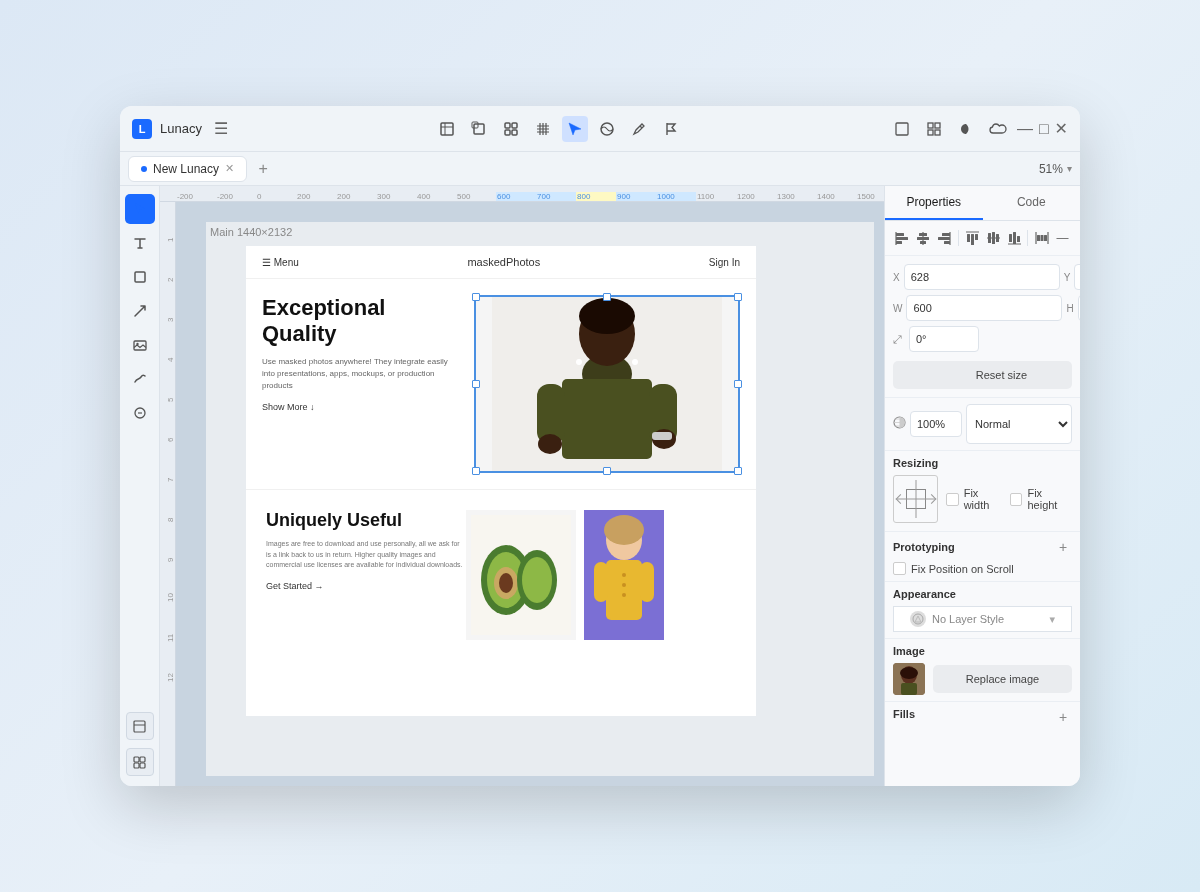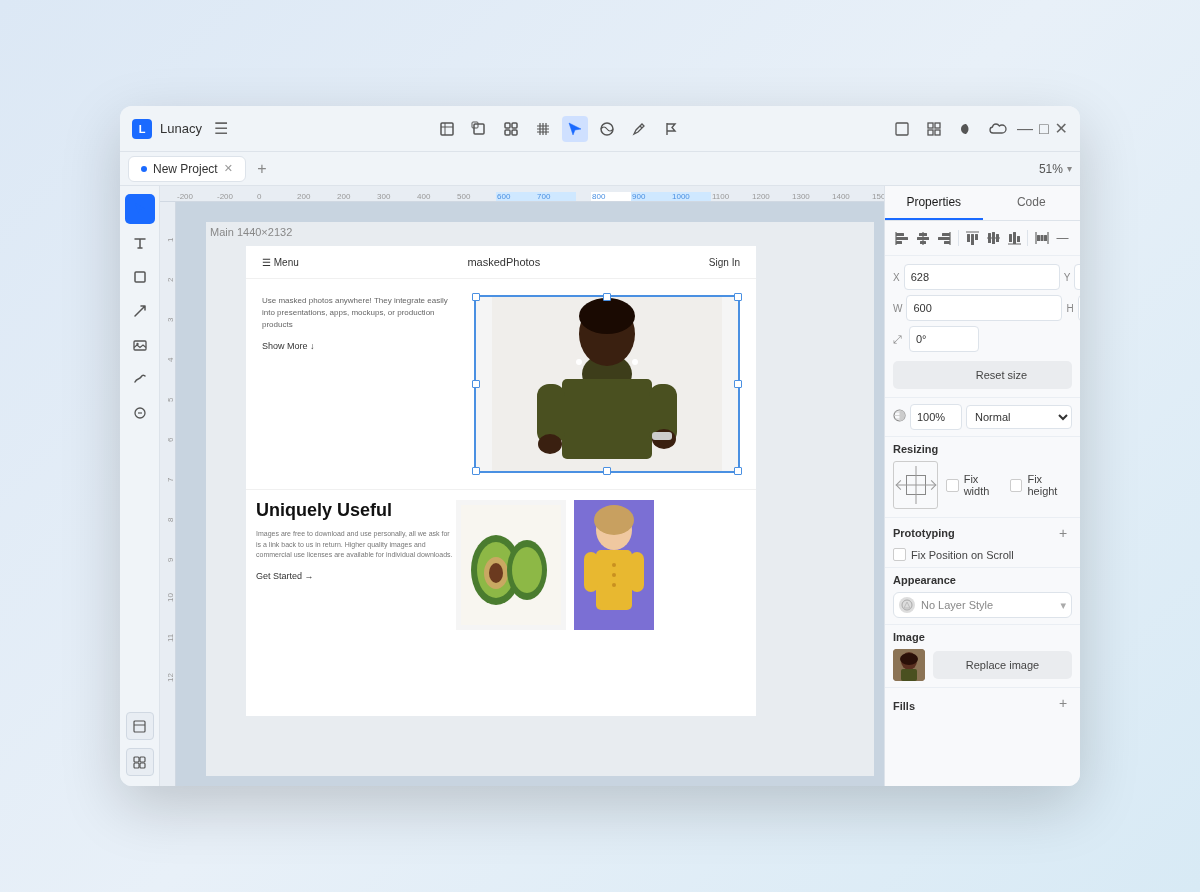--- a/index.html
+++ b/index.html
@@ -340,21 +340,21 @@
     .handle-tm { top: -4px; left: 50%; transform: translateX(-50%); }
     .handle-tr { top: -4px; right: -4px; }
     .handle-ml { top: 50%; left: -4px; transform: translateY(-50%); }
     .handle-mr { top: 50%; right: -4px; transform: translateY(-50%); }
     .handle-bl { bottom: -4px; left: -4px; }
     .handle-bm { bottom: -4px; left: 50%; transform: translateX(-50%); }
     .handle-br { bottom: -4px; right: -4px; }
     
     .design-section2 {
       display: flex;
-      padding: 10px;
+      padding: 20px;
       border-top: 1px solid #f0f0f0;
       height: 240px;
     }
     .design-section2-left {
       flex: 0 0 200px;
     }
     .design-section2-title {
       font-size: 18px;
       font-weight: 700;
       color: #111;
@@ -507,21 +507,21 @@
       border: 1px solid #dde3ea;
       border-radius: 4px;
       background: white;
       font-size: 11px;
       color: #333;
       padding: 0 6px;
       outline: none;
     }
     .blend-select {
       flex: 1;
-      height: 24px;
+      height: 40px;
       border: 1px solid #dde3ea;
       border-radius: 4px;
       background: white;
       font-size: 11px;
       color: #333;
       padding: 0 4px;
       outline: none;
       cursor: pointer;
     }
     .section-add {
@@ -654,22 +654,22 @@
       font-weight: 600;
       color: #333;
       margin-bottom: 6px;
     }
     .layer-style-row {
       display: flex;
       align-items: center;
       gap: 6px;
       background: white;
       border: 1px solid #dde3ea;
-      border-radius: 6px;
-      padding: 4px 5px;
+      border-radius: 0;
+      padding: 4px 16px;
     }
     .layer-style-icon {
       width: 16px;
       height: 16px;
       border-radius: 50%;
       background: #ddd;
       display: flex;
       align-items: center;
       justify-content: center;
       font-size: 9px;
@@ -717,21 +717,21 @@
       font-size: 11px;
       color: #444;
       cursor: pointer;
     }
     
     .fills-section {
       padding: 6px 8px;
     }
     .fills-header {
       display: flex;
-      align-items: flex-end;
+      align-items: flex-start;
       justify-content: space-between;
       gap: 48px;
     }
     .fills-title {
       font-size: 11px;
       font-weight: 600;
       color: #333;
     }
     .btm-tool {
       width: 28px;
@@ -840,21 +840,21 @@
       </div>
       <span class="win-btn-min">—</span>
       <span class="win-btn-max">□</span>
       <span class="win-btn-close">✕</span>
     </div>
   </div>
 
   <div class="tab-bar">
     <div class="tab">
       <div class="tab-dot"></div>
-      <span>New Project</span>
+      <span>New Lunacy</span>
       <span class="tab-close">✕</span>
     </div>
     <div class="tab-add">+</div>
     <div class="zoom-indicator">
       <span>51%</span>
       <span class="zoom-arrow">▾</span>
     </div>
   </div>
 
   <div class="main-content">
@@ -922,21 +922,21 @@
           <div class="ruler-mark">-200</div>
           <div class="ruler-mark">-200</div>
           <div class="ruler-mark">0</div>
           <div class="ruler-mark">200</div>
           <div class="ruler-mark">200</div>
           <div class="ruler-mark">300</div>
           <div class="ruler-mark">400</div>
           <div class="ruler-mark">500</div>
           <div class="ruler-mark" style="background:#cfe8ff; color:#4a90e2;">600</div>
           <div class="ruler-mark" style="background:#cfe8ff; color:#4a90e2;">700</div>
-          <div class="ruler-mark" style="background:#ffffff; color:#4a90e2;margin-left:15px;">800</div>
+          <div class="ruler-mark" style="background:#fef9c3; color:#4a90e2;">800</div>
           <div class="ruler-mark" style="background:#cfe8ff; color:#4a90e2;">900</div>
           <div class="ruler-mark" style="background:#cfe8ff; color:#4a90e2;">1000</div>
           <div class="ruler-mark">1100</div>
           <div class="ruler-mark">1200</div>
           <div class="ruler-mark">1300</div>
           <div class="ruler-mark">1400</div>
           <div class="ruler-mark">1500</div>
 
         </div>
       </div>
@@ -965,20 +965,21 @@
             <div class="design-frame">
 
               <div class="design-nav">
                 <div class="design-nav-menu">☰  Menu</div>
                 <div class="design-nav-logo">maskedPhotos</div>
                 <div class="design-nav-signin">Sign In</div>
               </div>
 
               <div class="design-hero">
                 <div class="design-hero-left">
+                  <div class="design-hero-title">Exceptional Quality</div>
                   <div class="design-hero-desc">Use masked photos anywhere! They integrate easily into presentations, apps, mockups, or production products</div>
                   <div class="design-show-more">Show More  ↓</div>
                 </div>
 
                 <div class="design-hero-image">
                   <div class="design-hero-image-inner">
 
                     <svg viewBox="0 0 230 220" width="230" height="220" xmlns="http://www.w3.org/2000/svg">
 
                       <rect width="230" height="220" fill="#f0eeeb"></rect>

